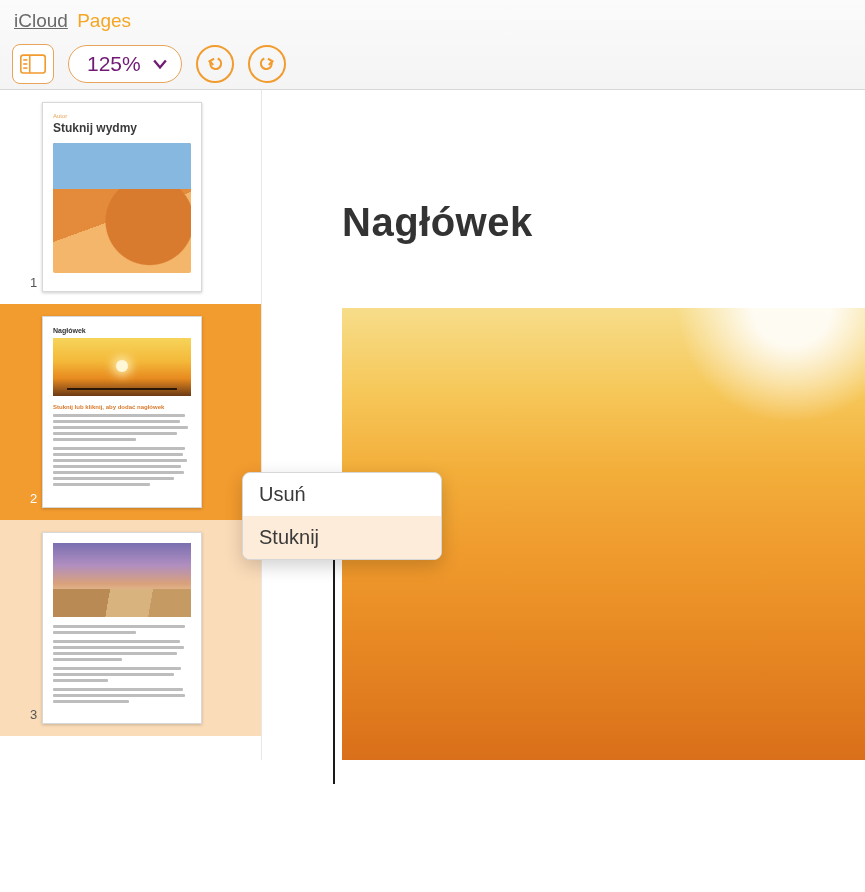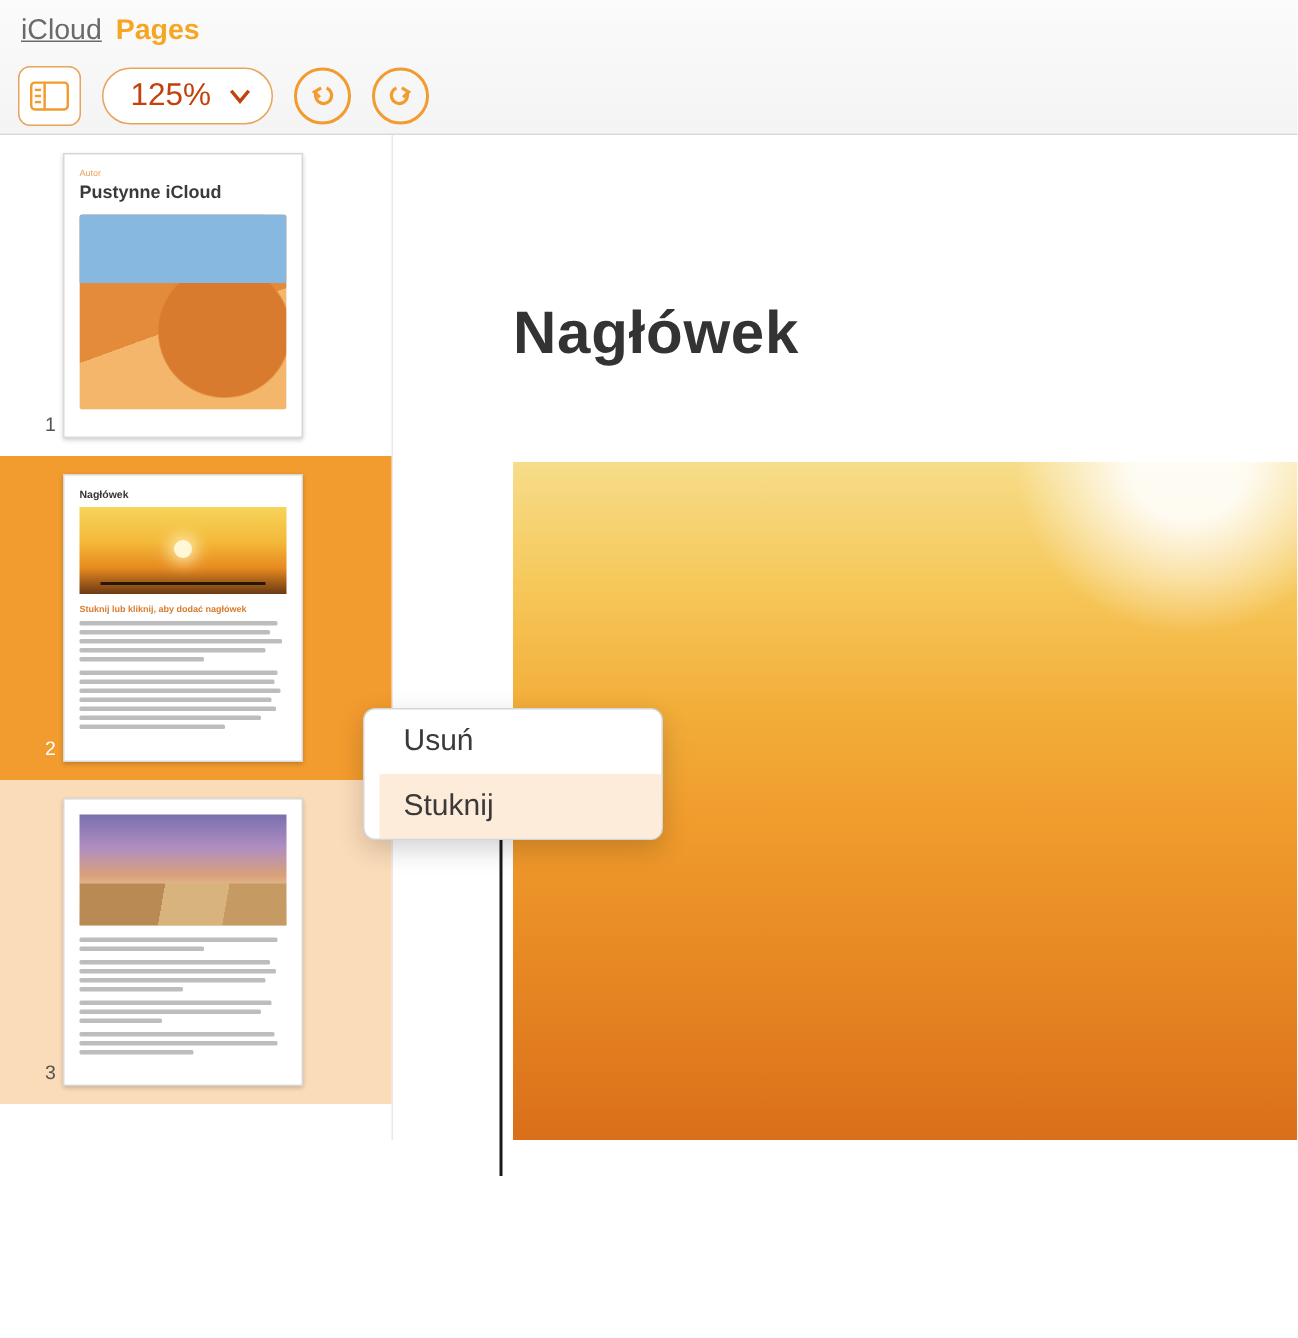--- a/index.html
+++ b/index.html
@@ -6,31 +6,31 @@
   html, body { width: 865px; height: 892px; font-family: -apple-system, "Helvetica Neue", Arial, sans-serif; background:#fff; overflow:hidden; }
   .toolbar {
     height: 90px;
     border-bottom: 1px solid #d8d8d8;
     background: linear-gradient(#fbfbfb,#f4f4f4);
     padding: 6px 12px 0 12px;
     position: relative;
   }
   .brand { font-size: 19px; font-weight: 500; padding-top:4px; padding-left:2px; }
   .brand .cloud { color:#6a6a6a;text-decoration:underline; }
-  .brand .app { color:#f5a623; margin-left:4px;font-weight:bold; }
+  .brand .app { color:#f5a623; margin-left:4px; }
   .tool-row { display:flex; align-items:center; gap:14px; margin-top:12px; }
   .tool-btn {
     width:42px; height:40px; border:1px solid #e8a45a; border-radius:8px;
     background:#fff; display:flex; align-items:center; justify-content:center;
     color:#f29b2e; cursor:pointer;
   }
   .tool-btn svg { width:26px; height:20px; }
   .zoom-pill {
     height:38px; padding:0 14px 0 18px; border:1px solid #e8a45a; border-radius:19px;
-    background:#fff; display:flex; align-items:center; gap:12px; color:#c2410c;
+    background:#fff; display:flex; align-items:center; gap:12px; color:#701a75;
     font-size:21px; font-weight:500; cursor:pointer;
   }
   .zoom-pill .chev { width:14px; height:14px; }
   .circ-btn {
     width:38px; height:38px; border:2px solid #f29b2e; border-radius:50%;
     background:transparent; display:flex; align-items:center; justify-content:center;
     color:#f29b2e; cursor:pointer;
   }
   .circ-btn svg { width:18px; height:18px; }
   .workspace { display:flex; height:670px; }
@@ -86,21 +86,21 @@
   .hero {
     position:absolute; left:80px; right:0; top:218px; bottom:0;
     background:
       radial-gradient(circle at 86% 0%, rgba(255,255,255,.9) 0 6%, transparent 18%),
       linear-gradient(180deg,#f7dd8a 0%, #f6c85a 18%, #f3ae3a 36%, #ef9a2c 55%, #e88a24 72%, #e07b1e 88%, #d96f1a 100%);
   }
   
   .ctx {
     position:absolute; left:242px; top:472px; width:200px;
     background:#fff; border:1px solid #d6d6d6; border-radius:8px;
-    box-shadow:0 6px 18px rgba(0,0,0,.18); overflow:hidden; z-index:20;padding-left:10px;
+    box-shadow:0 6px 18px rgba(0,0,0,.18); overflow:hidden; z-index:20;
   }
   .ctx .item { padding:10px 16px; font-size:20px; color:#3a3a3a; cursor:pointer;}
   .ctx .item.hover { background:#fdecd9;}
   
   .callout {
     position:absolute; left:333px; top:554px; width:2px; height:230px; background:#1a1a1a; z-index:15;
   }
 </style>
 </head>
 <body>
@@ -142,21 +142,21 @@
 </div>
 
 <div class="workspace">
 
   <div class="sidebar">
 
     <div class="thumb-row">
       <span class="thumb-num">1</span>
       <div class="page-thumb t1">
         <div class="lab">Autor</div>
-        <div class="title">Pustynne iCloud</div>
+        <div class="title">Stuknij wydmy</div>
         <div class="dune1"></div>
       </div>
     </div>
 
     <div class="thumb-row selected">
       <span class="thumb-num">2</span>
       <div class="page-thumb t2">
         <div class="h">Nagłówek</div>
         <div class="sunset-sm">
             <div class="sun"></div>

